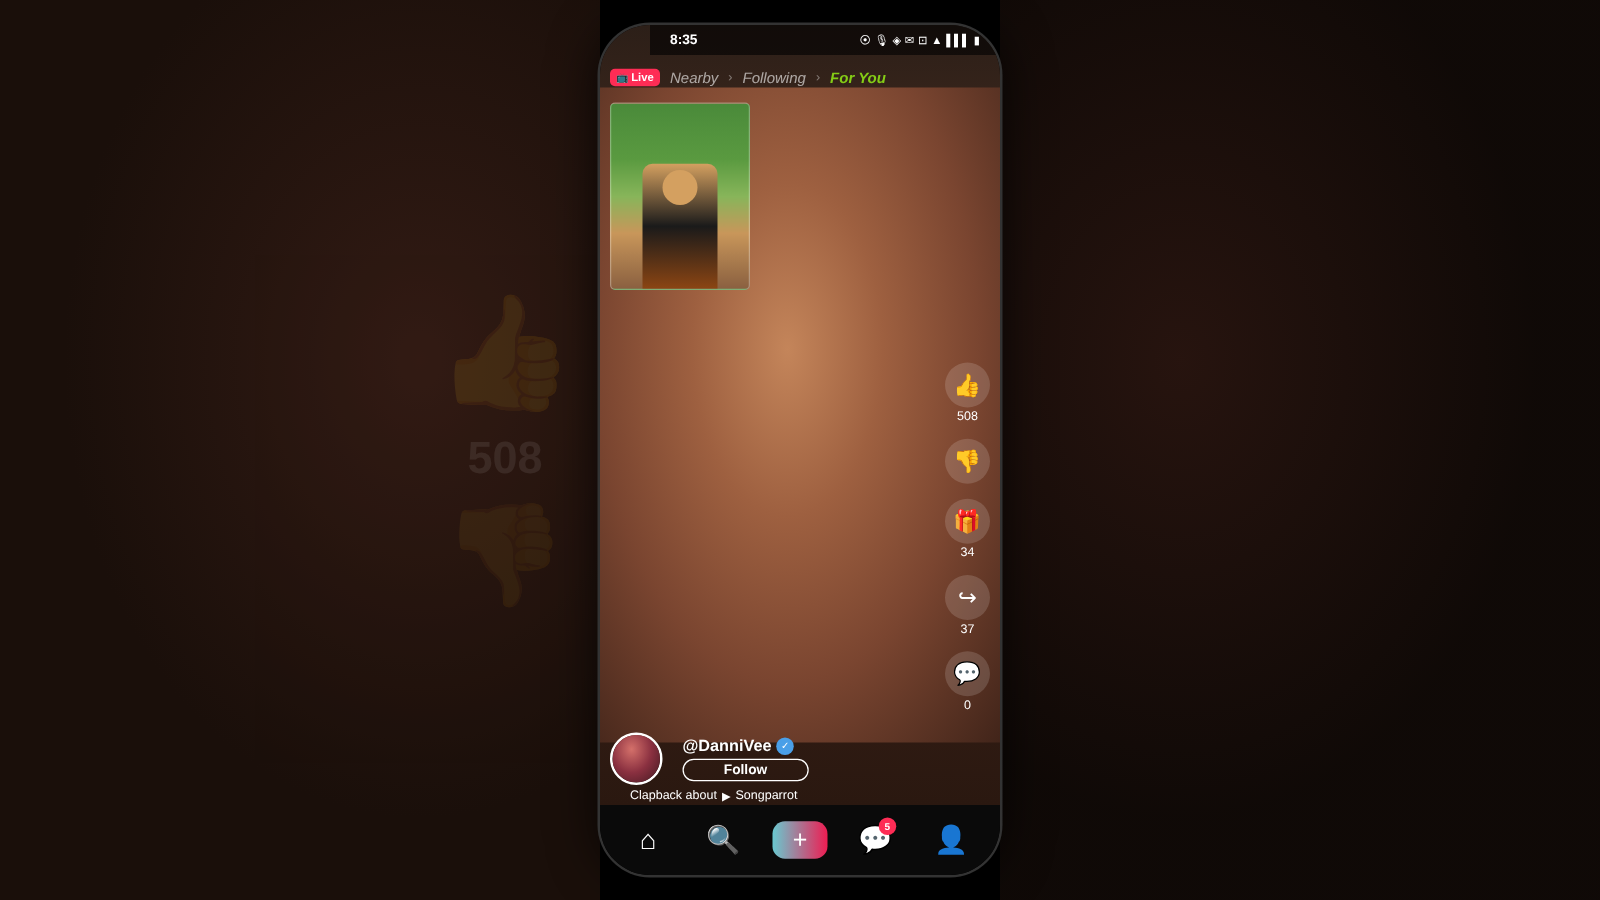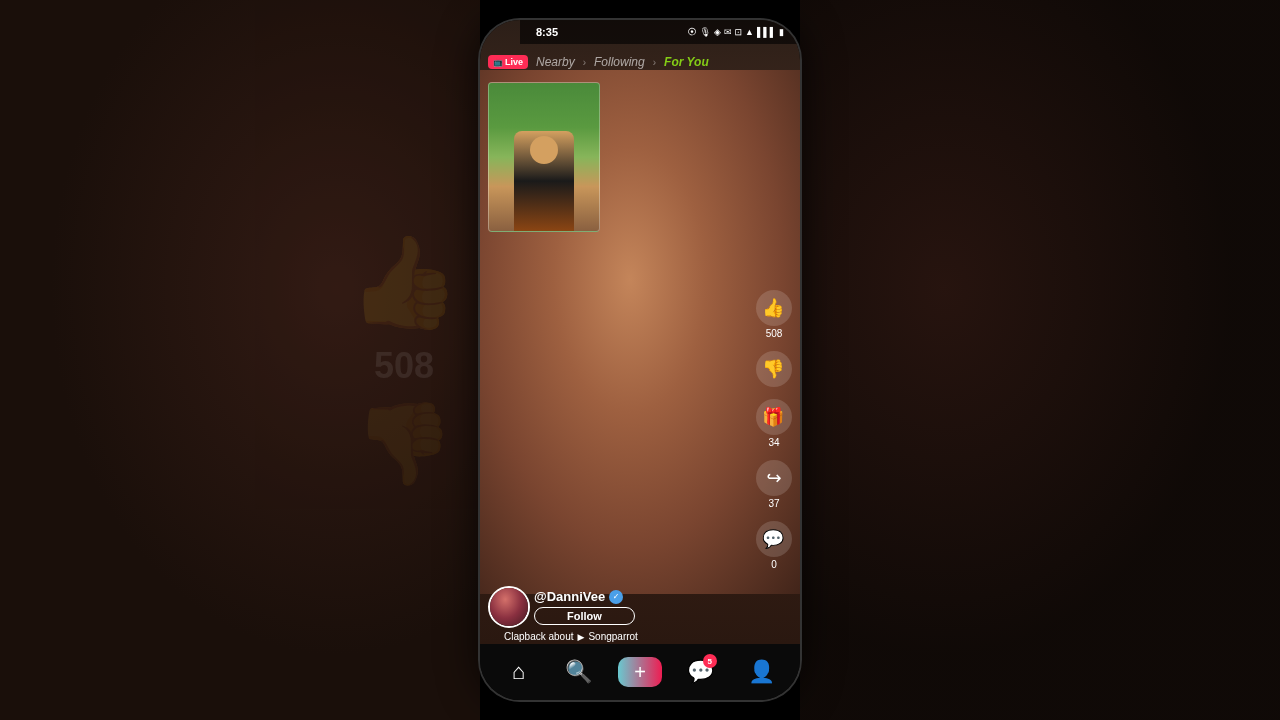--- a/index.html
+++ b/index.html
@@ -245,21 +245,21 @@
     .user-info {
       position: absolute;
       bottom: 72px;
       left: 8px;
       right: 60px;
       z-index: 50;
     }
     .user-row {
       display: flex;
       align-items: center;
-      gap: 4px;
+      gap: 16px;
     }
     .avatar {
       width: 42px;
       height: 42px;
       border-radius: 50%;
       background: radial-gradient(circle at 40% 35%, #e8605a 0%, #c8404a 40%, #8a2530 100%);
       border: 2px solid #fff;
       overflow: hidden;
       position: relative;
       flex-shrink: 0;

